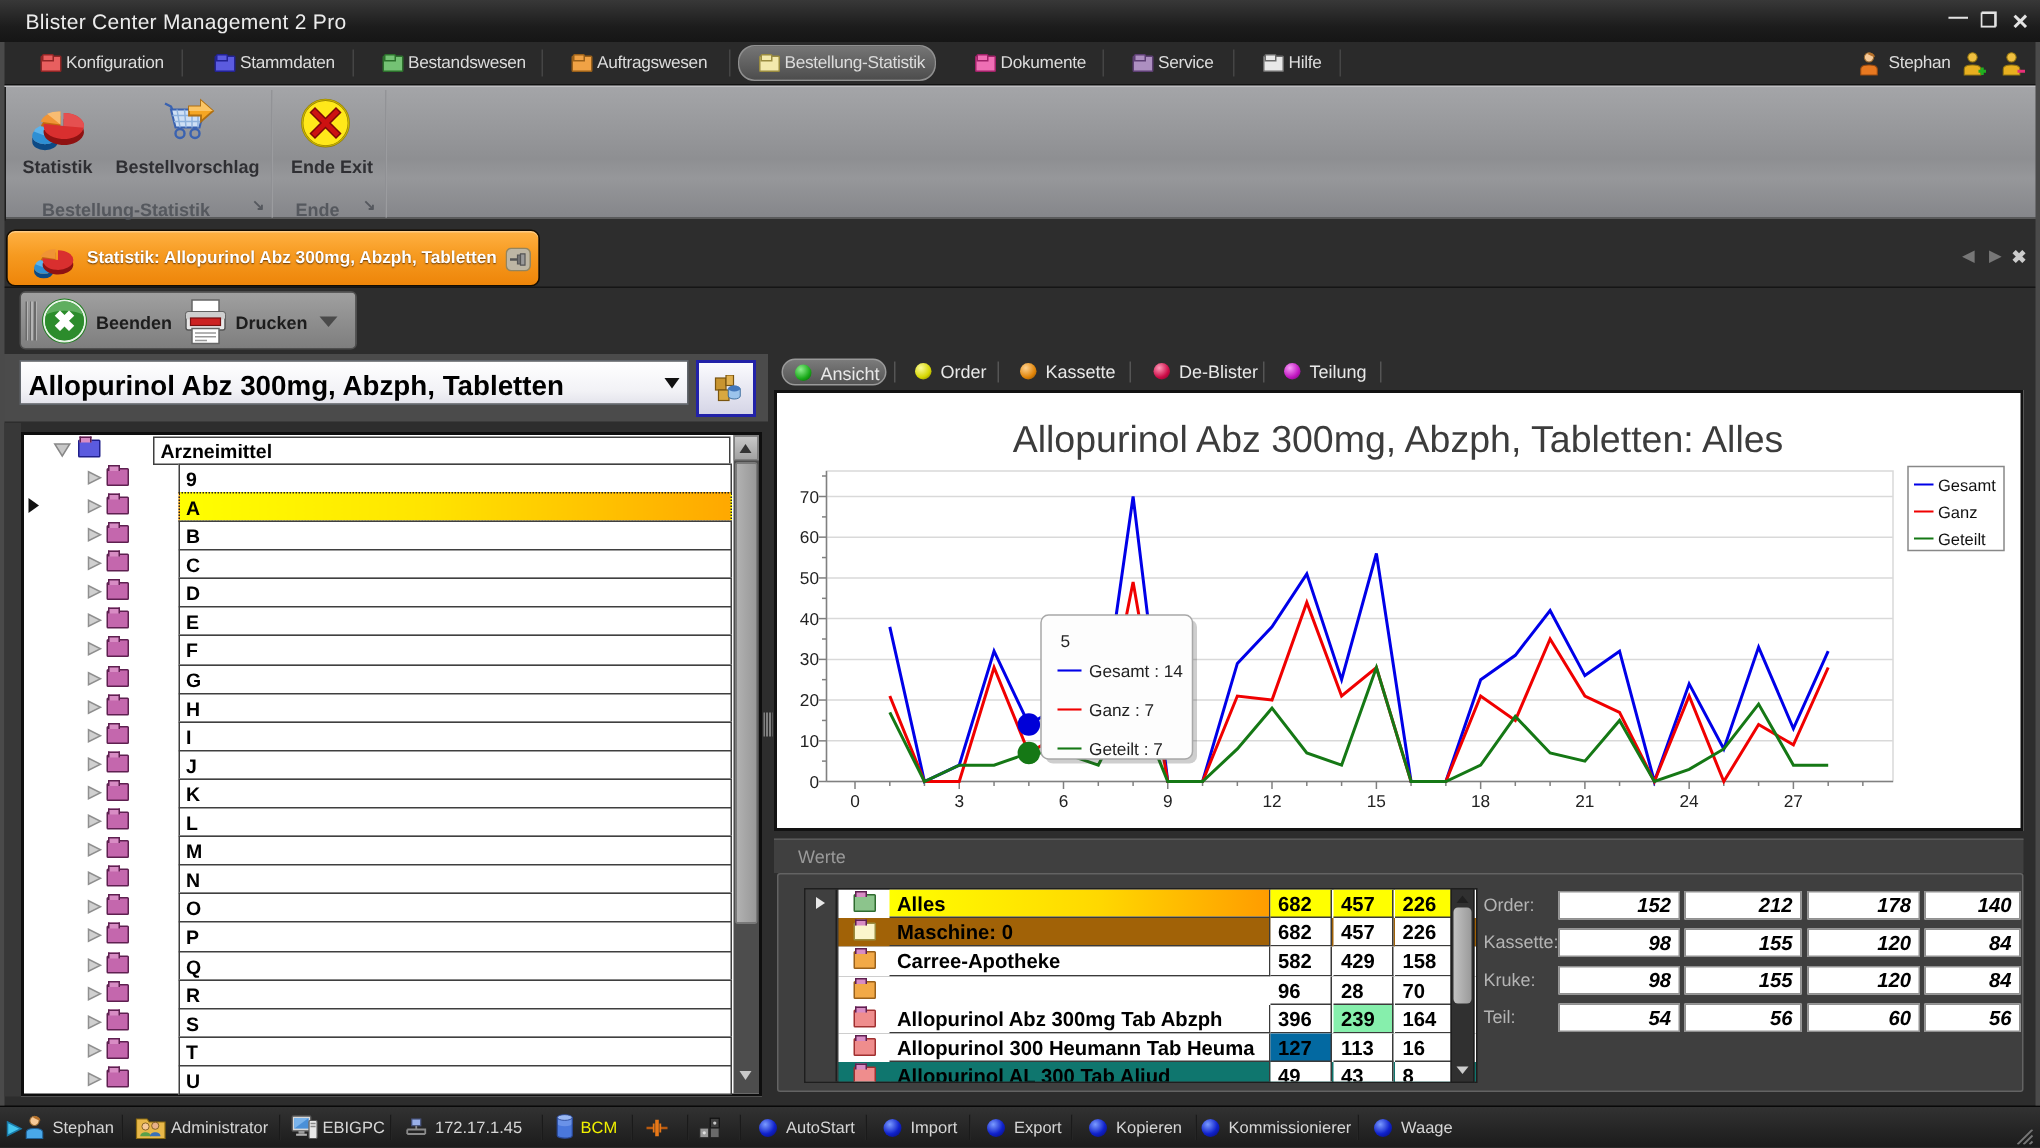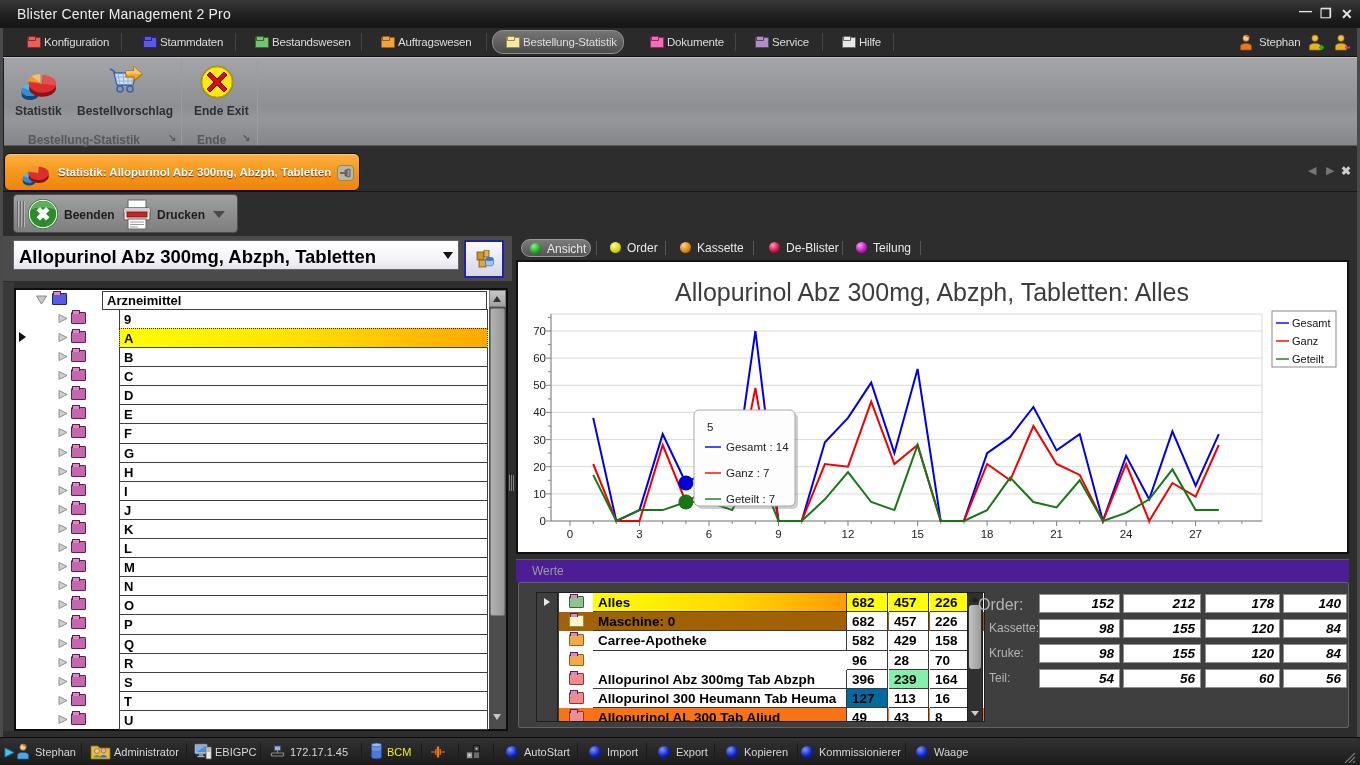--- a/index.html
+++ b/index.html
@@ -46,21 +46,21 @@
 
 #tsb{left:473px;top:0px;width:17px;height:439px;background:#4d4d4d;}
 
 
 .pill{position:absolute;top:239px;height:18px;color:#e8e8e8;font-size:12px;line-height:18px;}
 .sphere{position:absolute;top:3px;width:11px;height:11px;border-radius:50%;}
 .psep{position:absolute;top:241px;width:1px;height:14px;background:#555;}
 
 #chartpanel{left:516px;top:260px;width:833px;height:294px;background:#fff;border:2px solid #121212;}
 
-#wbar{left:516px;top:559px;width:833px;height:23px;background:#4c1d95;border-top:1px solid #5a5a5a;}
+#wbar{left:516px;top:559px;width:833px;height:23px;background:#404040;border-top:1px solid #5a5a5a;}
 #wpanel{left:518px;top:582px;width:831px;height:146px;background:#3f3f3f;border:1px solid #636363;border-radius:2px;}
 
 #statusbar{left:0;top:737px;width:1360px;height:28px;background:linear-gradient(#323232,#1b1b1b);border-top:1px solid #090909;color:#d6d6d6;font-size:12px;}
 .sitem{position:absolute;top:8px;font-size:11px;color:#d6d6d6;}
 .ssep{position:absolute;top:5px;width:1px;height:17px;background:#404040;border-right:1px solid #1a1a1a;}
 .orb{position:absolute;top:8px;width:12px;height:12px;border-radius:50%;background:radial-gradient(circle at 35% 30%,#7a9bff,#1022cc 55%,#050a66);}
 </style>
 </head>
 <body>
 
@@ -609,42 +609,42 @@
 <div style="position:absolute;left:288px;top:0;width:41px;height:100%;background:#0369a1;border-right:1px solid #3a3a3a;border-bottom:1px solid #3a3a3a;">
           <span style="position:absolute;left:5px;top:2px;font-size:13.5px;font-weight:bold;color:#000;">127</span>
         </div>
 <div style="position:absolute;left:330px;top:0;width:40px;height:100%;background:#fff;border-right:1px solid #3a3a3a;border-bottom:1px solid #3a3a3a;">
           <span style="position:absolute;left:5px;top:2px;font-size:13.5px;font-weight:bold;color:#000;">113</span>
         </div>
 <div style="position:absolute;left:371px;top:0;width:40px;height:100%;background:#fff;border-right:1px solid #3a3a3a;border-bottom:1px solid #3a3a3a;">
           <span style="position:absolute;left:5px;top:2px;font-size:13.5px;font-weight:bold;color:#000;">16</span>
         </div>
 </div>
-<div style="position:absolute;left:22px;top:115.2px;width:427px;height:19.2px;background:#f97316;">
+<div style="position:absolute;left:22px;top:115.2px;width:427px;height:19.2px;background:#0f766e;">
 <div class="tfold" style="left:10px;top:3px;background:#ef8d8d;border-color:#a03030;"></div>
 <div style="position:absolute;left:34px;top:0;width:254px;height:100%;border-right:1px solid #3a3a3a;border-bottom:1px solid #3a3a3a;">
           <span style="position:absolute;left:5px;top:2px;font-size:13.5px;font-weight:bold;color:#000;white-space:nowrap;">Allopurinol AL 300 Tab Aliud</span>
         </div>
 <div style="position:absolute;left:288px;top:0;width:41px;height:100%;background:#fff;border-right:1px solid #3a3a3a;border-bottom:1px solid #3a3a3a;">
           <span style="position:absolute;left:5px;top:2px;font-size:13.5px;font-weight:bold;color:#000;">49</span>
         </div>
 <div style="position:absolute;left:330px;top:0;width:40px;height:100%;background:#fff;border-right:1px solid #3a3a3a;border-bottom:1px solid #3a3a3a;">
           <span style="position:absolute;left:5px;top:2px;font-size:13.5px;font-weight:bold;color:#000;">43</span>
         </div>
 <div style="position:absolute;left:371px;top:0;width:40px;height:100%;background:#fff;border-right:1px solid #3a3a3a;border-bottom:1px solid #3a3a3a;">
           <span style="position:absolute;left:5px;top:2px;font-size:13.5px;font-weight:bold;color:#000;">8</span>
         </div>
 </div>
 </div>
 <div style="position:absolute;left:448px;top:9px;width:16px;height:130px;background:#303030;border:1px solid #1e1e1e;">
 <div style="position:absolute;left:3px;top:4px;width:0;height:0;border-left:4px solid transparent;border-right:4px solid transparent;border-bottom:5px solid #202020;"></div>
 <div style="position:absolute;left:1px;top:12px;width:12px;height:64px;background:linear-gradient(90deg,#c2c2c2,#9a9a9a);border-radius:3px;"></div>
 <div style="position:absolute;left:3px;top:118px;width:0;height:0;border-left:4px solid transparent;border-right:4px solid transparent;border-top:5px solid #cccccc;"></div>
 </div>
-<div style="position:absolute;left:459px;top:12.5px;font-size:16px;color:#b4b4b4;">Order:</div>
+<div style="position:absolute;left:470px;top:12.5px;font-size:12px;color:#b4b4b4;">Order:</div>
 <div style="position:absolute;left:520px;top:10.5px;width:81px;height:19px;background:#fff;border:1px solid #909090;">
       <span style="position:absolute;right:5px;top:1px;font-size:13.5px;font-weight:bold;font-style:italic;color:#000;">152</span>
     </div>
 <div style="position:absolute;left:604px;top:10.5px;width:78px;height:19px;background:#fff;border:1px solid #909090;">
       <span style="position:absolute;right:5px;top:1px;font-size:13.5px;font-weight:bold;font-style:italic;color:#000;">212</span>
     </div>
 <div style="position:absolute;left:686px;top:10.5px;width:75px;height:19px;background:#fff;border:1px solid #909090;">
       <span style="position:absolute;right:5px;top:1px;font-size:13.5px;font-weight:bold;font-style:italic;color:#000;">178</span>
     </div>
 <div style="position:absolute;left:764px;top:10.5px;width:64px;height:19px;background:#fff;border:1px solid #909090;">

